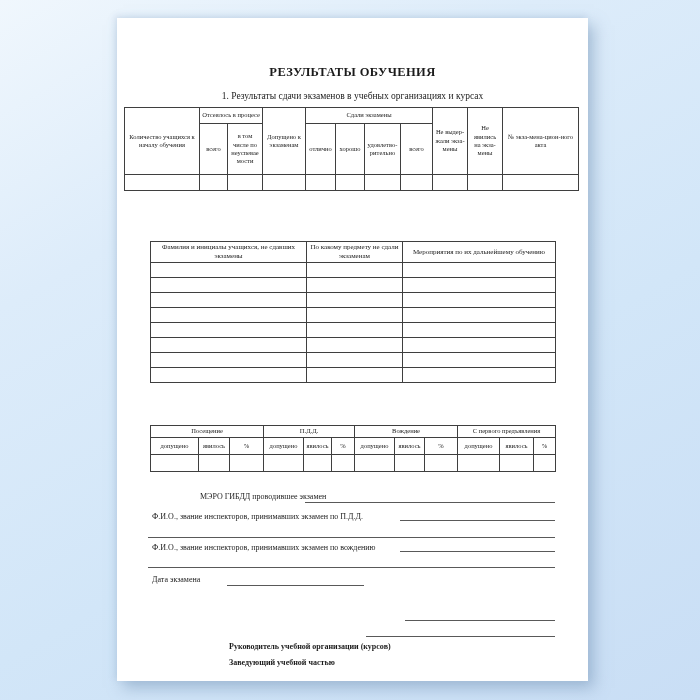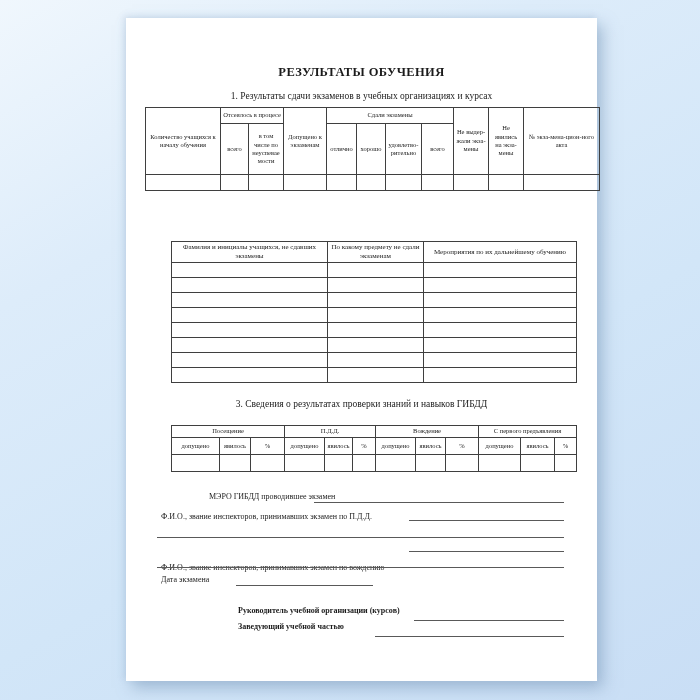--- a/index.html
+++ b/index.html
@@ -4,53 +4,53 @@
 <style>
   * { margin:0; padding:0; box-sizing:border-box; }
   html,body { width:700px; height:700px; }
   body {
     position:relative; overflow:hidden;
     background: linear-gradient(150deg, #f0f7fd 0%, #ddecfa 28%, #d2e6f8 60%, #c9def5 100%);
     font-family:"Liberation Serif","DejaVu Serif",serif;
     color:#1b1b1b;
   }
   .page {
-    position:absolute; left:126px; top:18px; width:471px; height:663px;
+    position:absolute; left:117px; top:18px; width:471px; height:663px;
     background:#ffffff;
     box-shadow: -2px -2px 6px rgba(150,175,205,.30), 6px 7px 14px rgba(115,145,180,.50);
     font-family: Liberation Serif, serif;
   }
   .abs { position:absolute; }
   .doc-title { width:100%; top:47px; text-align:center; font-size:12.5px; font-weight:bold; letter-spacing:.4px; }
   .sec-h { width:100%; text-align:center; font-size:9.5px; }
   .h1 { top:73px; }
   .h2a { top:193px; }
   .h2b { top:208px; }
   .h3 { top:381px; }
-  table { border-collapse:collapse; table-layout:fixed;margin-left:12px; }
+  table { border-collapse:collapse; table-layout:fixed; }
   td {
     border:1px solid #3f3f3f; font-size:6.5px; line-height:1.3;
     text-align:center; vertical-align:middle; padding:1px 2px;
     overflow-wrap:anywhere; word-wrap:break-word;
   }
   .t1 { left:7px; top:89px; width:454px; }
   .t1 .r-a td { height:16px; }
   .t1 .r-b td { height:13px; }
   .t1 .r-c td { height:51px; }
   .t1 .r-d td { height:16px; }
   .t2 { left:33px; top:223px; width:405px; }
   .t2 td { font-size:7px; }
   .t2 .hdr td { height:18px; }
   .t2 .row td { height:15px; }
   .t3 { left:33px; top:407px; width:405px; }
   .t3 .grp td { height:12px; }
   .t3 .sub td { height:17px; }
   .t3 .row td { height:17px; }
   .lbl { font-size:8px; white-space:nowrap; }
-  .b { font-weight:bold; }
+  .b { font-weight:bold;margin-top:36px; }
   .line { border-bottom:1px solid #595959; height:14px; }
 </style>
 </head>
 <body>
 
 <div class="page">
 
   <div class="abs doc-title">РЕЗУЛЬТАТЫ ОБУЧЕНИЯ</div>
 
   <div class="abs sec-h h1">1. Результаты сдачи экзаменов в учебных организациях и курсах</div>
@@ -154,21 +154,20 @@
           <td></td>
         </tr>
       <tr class="row">
           <td></td>
           <td></td>
           <td></td>
         </tr>
     </tbody>
   </table>
 
-  <div class="abs sec-h h3">3. Сведения о результатах проверки знаний и навыков ГИБДД</div>
 
   <table class="abs t3">
     <colgroup>
       <col style="width:48px">
         <col style="width:31px">
         <col style="width:34px">
       <col style="width:40px">
         <col style="width:28px">
         <col style="width:23px">
       <col style="width:40px">
@@ -216,21 +215,21 @@
     </tbody>
   </table>
 
   <span class="abs lbl" style="left:35px; top:474px;padding-left:48px;">МЭРО ГИБДД проводившее экзамен</span>
   <div class="abs line" style="left:188px; top:471px; width:250px;"></div>
 
   <span class="abs lbl" style="left:35px; top:494px;">Ф.И.О., звание инспекторов, принимавших экзамен по П.Д.Д.</span>
   <div class="abs line" style="left:283px; top:489px; width:155px;"></div>
   <div class="abs line" style="left:31px; top:506px; width:407px;"></div>
 
-  <span class="abs lbl" style="left:35px; top:525px;margin-top:20px;">Ф.И.О., звание инспекторов, принимавших экзамен по вождению</span>
+  <span class="abs lbl" style="left:35px; top:525px;">Ф.И.О., звание инспекторов, принимавших экзамен по вождению</span>
   <div class="abs line" style="left:283px; top:520px; width:155px;"></div>
   <div class="abs line" style="left:31px; top:536px; width:407px;"></div>
 
   <span class="abs lbl" style="left:35px; top:557px;">Дата экзамена</span>
   <div class="abs line" style="left:110px; top:554px; width:137px;"></div>
 
   <span class="abs lbl b" style="left:112px; top:588px;">Руководитель учебной организации (курсов)</span>
   <div class="abs line" style="left:288px; top:589px; width:150px;"></div>
 
   <span class="abs lbl b" style="left:112px; top:604px;">Заведующий учебной частью</span>

